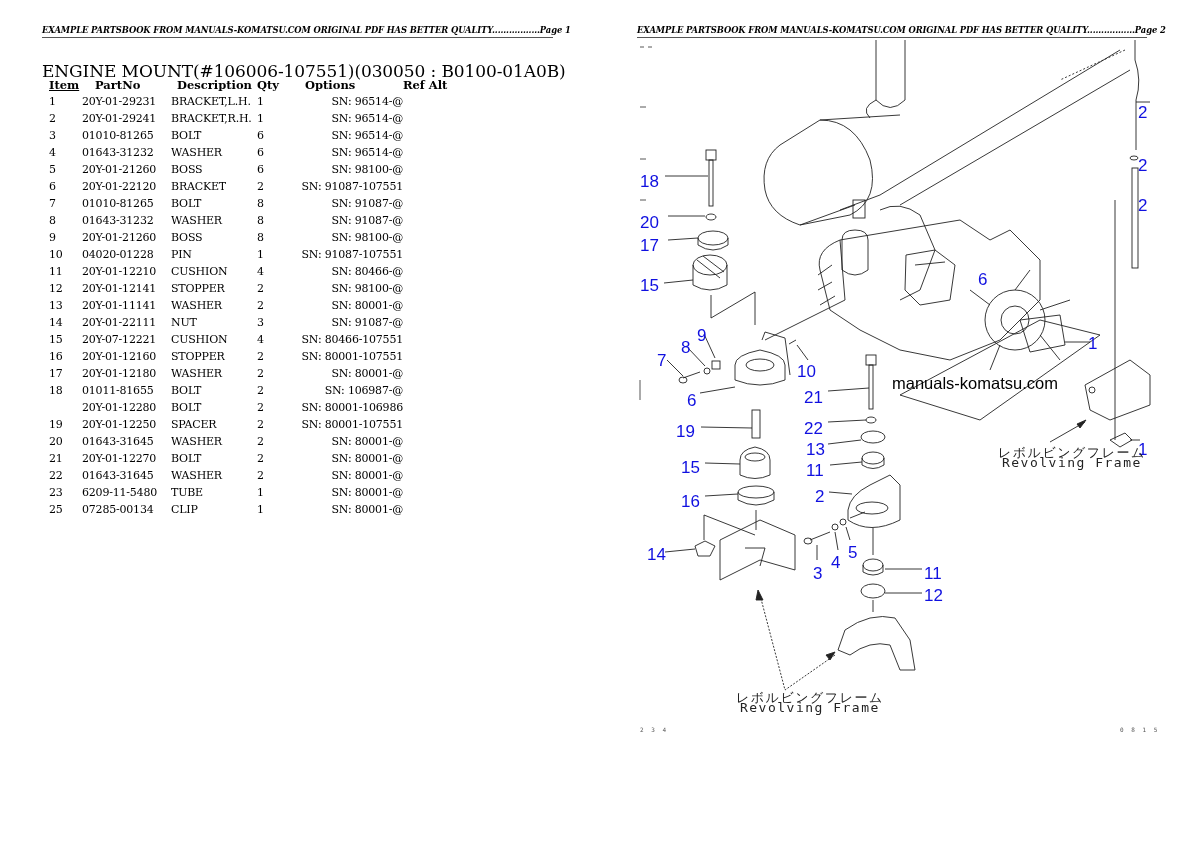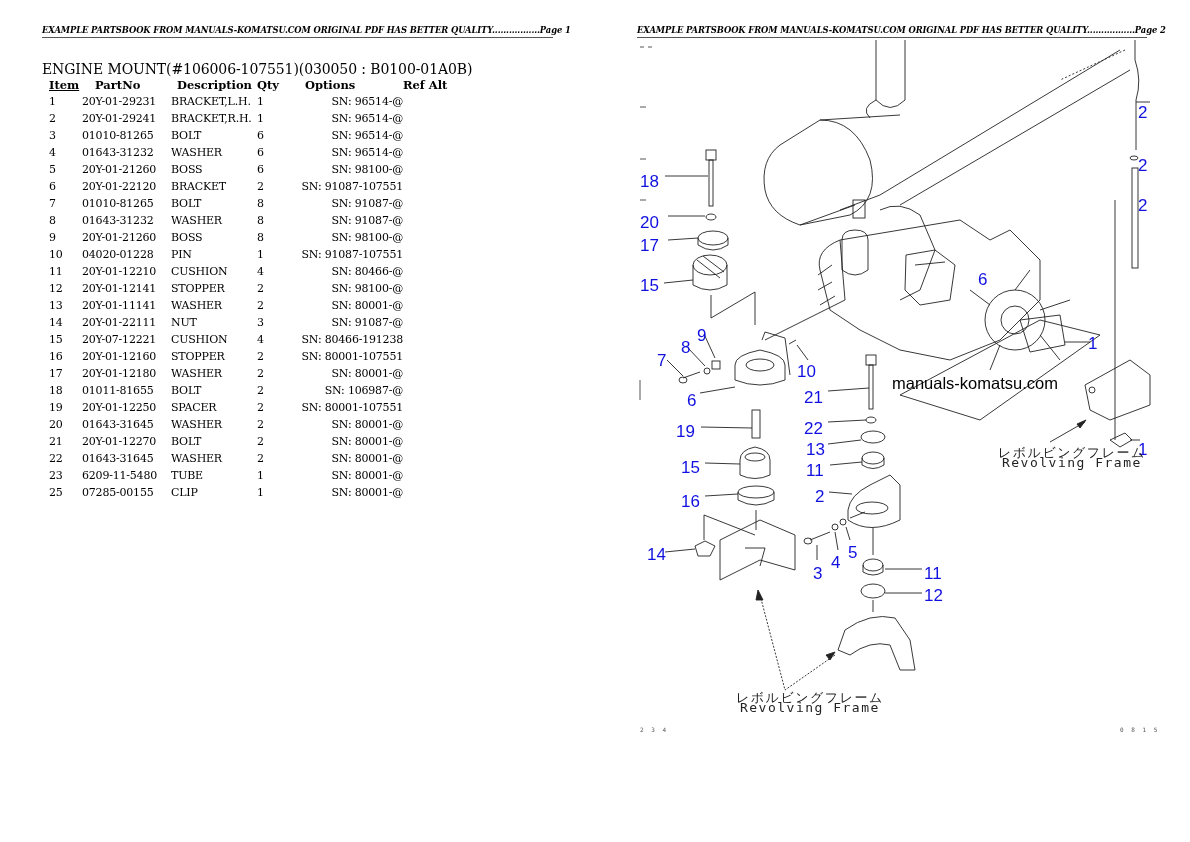--- a/index.html
+++ b/index.html
@@ -5,21 +5,21 @@
     html, body { margin: 0; padding: 0; background: #ffffff; }
     body { width: 1190px; height: 842px; position: relative; overflow: hidden; font-family: "DejaVu Serif", serif; color: #000; }
     .page { position: absolute; top: 0; height: 842px; }
     .page-left { left: 0; width: 595px; }
     .page-right { left: 595px; width: 595px; }
     .page-header { position: absolute; top: 25px; font-family: "DejaVu Serif", serif; font-style: italic; font-weight: bold; font-size: 8.4px; letter-spacing: -0.1px; text-align: right; padding-bottom: 2px; border-bottom: 1px solid #555; white-space: nowrap; }
     .page-left .page-header { left: 42px; width: 511px; }
     .page-right .page-header { left: 42px; width: 510px; }
     .breadcrumb { position: absolute; left: 42px; top: 45px; font-size: 11.5px; white-space: nowrap; }
     .breadcrumb a { color: #1a1ad6; text-decoration: underline; cursor: pointer; }
-    .section-title { position: absolute; left: 42px; top: 61px; font-size: 14px; white-space: nowrap; letter-spacing: -0.1px; }
+    .section-title { position: absolute; left: 42px; top: 61px; font-size: 17px; white-space: nowrap; letter-spacing: -0.1px; }
     table.parts { position: absolute; left: 42px; top: 76px; border-collapse: collapse; font-size: 11px; }
     table.parts th { font-weight: bold; text-align: left; padding: 0; height: 17px; font-size: 11.5px; }
     table.parts td { padding: 0; height: 17px; white-space: nowrap; letter-spacing: -0.2px; }
     .c-item { width: 33px; padding-left: 7px !important; }
     .c-part { width: 76px; }
     .c-desc { width: 80px; }
     .c-qty { width: 23px; }
     .c-opt { width: 98px; text-align: right; }
     .c-ref { width: 60px; margin-top: 32px; }
     th.c-item { padding-left: 7px !important; text-decoration: underline; }
@@ -163,21 +163,21 @@
           <td class="c-desc">NUT</td>
           <td class="c-qty">3</td>
           <td class="c-opt">SN: 91087-@</td>
           <td class="c-ref"></td>
         </tr>
         <tr>
           <td class="c-item">15</td>
           <td class="c-part">20Y-07-12221</td>
           <td class="c-desc">CUSHION</td>
           <td class="c-qty">4</td>
-          <td class="c-opt">SN: 80466-191238</td>
+          <td class="c-opt">SN: 80466-107551</td>
           <td class="c-ref"></td>
         </tr>
         <tr>
           <td class="c-item">16</td>
           <td class="c-part">20Y-01-12160</td>
           <td class="c-desc">STOPPER</td>
           <td class="c-qty">2</td>
           <td class="c-opt">SN: 80001-107551</td>
           <td class="c-ref"></td>
         </tr>
@@ -188,20 +188,28 @@
           <td class="c-qty">2</td>
           <td class="c-opt">SN: 80001-@</td>
           <td class="c-ref"></td>
         </tr>
         <tr>
           <td class="c-item">18</td>
           <td class="c-part">01011-81655</td>
           <td class="c-desc">BOLT</td>
           <td class="c-qty">2</td>
           <td class="c-opt">SN: 106987-@</td>
+          <td class="c-ref"></td>
+        </tr>
+        <tr>
+          <td class="c-item"></td>
+          <td class="c-part">20Y-01-12280</td>
+          <td class="c-desc">BOLT</td>
+          <td class="c-qty">2</td>
+          <td class="c-opt">SN: 80001-106986</td>
           <td class="c-ref"></td>
         </tr>
         <tr>
           <td class="c-item">19</td>
           <td class="c-part">20Y-01-12250</td>
           <td class="c-desc">SPACER</td>
           <td class="c-qty">2</td>
           <td class="c-opt">SN: 80001-107551</td>
           <td class="c-ref"></td>
         </tr>
@@ -232,21 +240,21 @@
         <tr>
           <td class="c-item">23</td>
           <td class="c-part">6209-11-5480</td>
           <td class="c-desc">TUBE</td>
           <td class="c-qty">1</td>
           <td class="c-opt">SN: 80001-@</td>
           <td class="c-ref"></td>
         </tr>
         <tr>
           <td class="c-item">25</td>
-          <td class="c-part">07285-00155</td>
+          <td class="c-part">07285-00134</td>
           <td class="c-desc">CLIP</td>
           <td class="c-qty">1</td>
           <td class="c-opt">SN: 80001-@</td>
           <td class="c-ref"></td>
         </tr>
       </tbody>
   </table>
 </div>
 
 <div class="page page-right">

